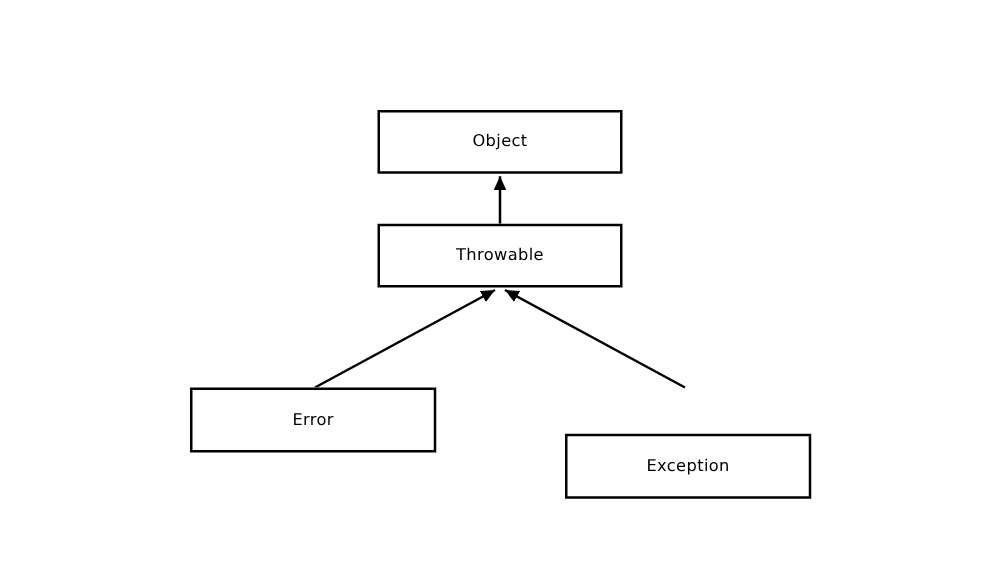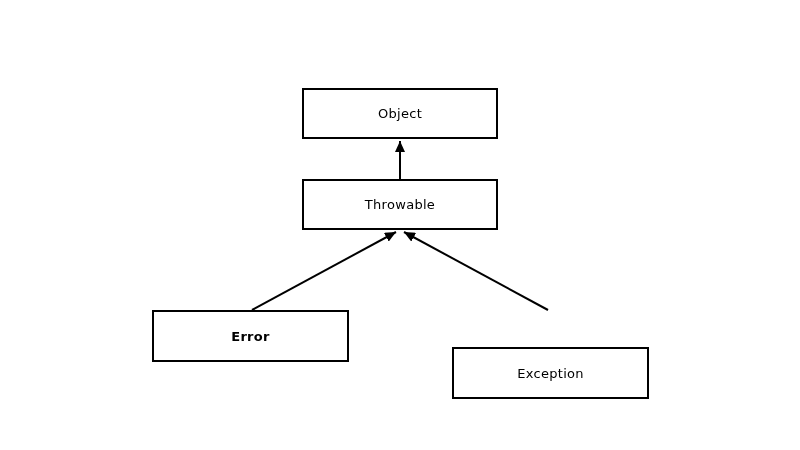--- a/index.html
+++ b/index.html
@@ -29,21 +29,21 @@
     border: 2px solid #000000;
     display: flex;
     align-items: center;
     justify-content: center;
     font-size: 13px;
     color: #000000;
     letter-spacing: 0.3px;
   }
   .node-object    { left: 302px; top:  88px; width: 196px; height: 51px; }
   .node-throwable { left: 302px; top: 179px; width: 196px; height: 51px; }
-  .node-error     { left: 152px; top: 310px; width: 197px; height: 52px; font-weight: bold; }
+  .node-error     { left: 152px; top: 310px; width: 197px; height: 52px; }
   .node-exception { left: 452px; top: 310px; width: 197px; height: 52px; margin-top: 37px; }
 </style>
 </head>
 <body>
 
 <div class="canvas">
 
   <svg class="edges" width="800" height="450" viewBox="0 0 800 450" xmlns="http://www.w3.org/2000/svg">
     <defs>
       <marker id="arrowhead" markerWidth="12" markerHeight="10" refX="11" refY="5" orient="auto" markerUnits="userSpaceOnUse">

